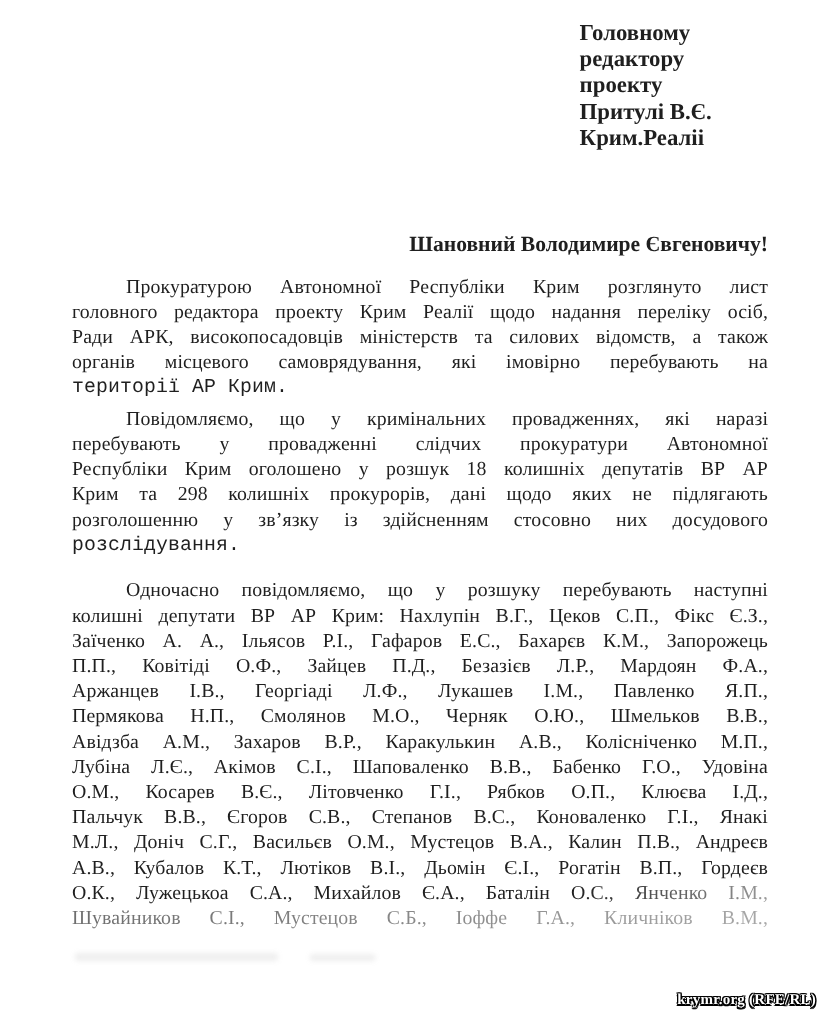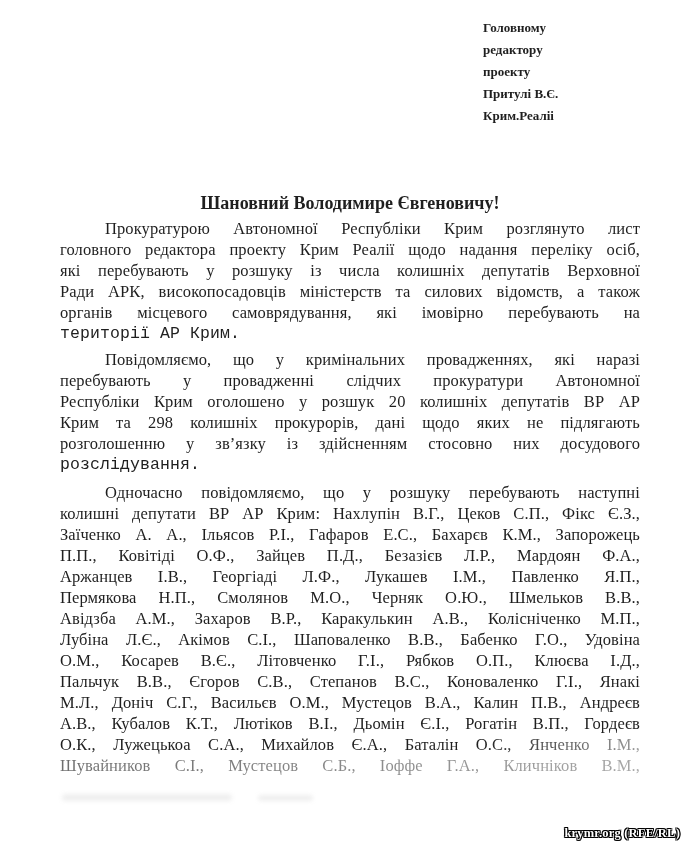--- a/index.html
+++ b/index.html
@@ -15,46 +15,46 @@
     overflow: hidden;
     font-family: "Liberation Serif", "DejaVu Serif", serif;
     color: #1f1f1f;
   }
   .recipient-block {
     position: absolute;
     left: 483px;
     top: 17px;
     width: 190px;
     font-weight: bold;
-    font-size: 13px;
+    font-size: 19px;
     line-height: 22px;
   }
   .recipient-line {
     display: block;
     height: 22px;
     overflow: hidden;
   }
   .content {
     position: absolute;
     left: 60px;
     top: 193px;
     width: 580px;
   }
   .salutation {
-    text-align: center;
+    text-align: right;
     font-weight: bold;
     font-size: 18px;
     line-height: 21px;
     height: 21px;
     overflow: hidden;
   }
   .para { margin: 0; padding: 0; }
-  .para-1 { margin-top: 4px; }
+  .para-1 { margin-top: 14px; }
   .para-2 { margin-top: 5px; }
-  .para-3 { margin-top: 7px; }
+  .para-3 { margin-top: 17px; }
   .ln {
     display: block;
     font-size: 16.5px;
     height: 21px;
     line-height: 21px;
     overflow: hidden;
     text-align: justify;
     text-align-last: justify;
     letter-spacing: 0.1px;
   }
@@ -107,30 +107,29 @@
     <span class="recipient-line">Крим.Реаліі</span>
   </div>
 
   <div class="content">
 
     <div class="salutation">Шановний Володимире Євгеновичу!</div>
 
     <div class="para para-1">
       <span class="ln first">Прокуратурою Автономної Республіки Крим розглянуто лист</span>
       <span class="ln">головного редактора проекту Крим Реалії щодо надання переліку осіб,</span>
-      <span class="ln">які перебувають у розшуку із числа колишніх депутатів Верховної</span>
       <span class="ln">Ради АРК, високопосадовців міністерств та силових відомств, а також</span>
       <span class="ln">органів місцевого самоврядування, які імовірно перебувають на</span>
       <span class="ln last">території АР Крим.</span>
     </div>
 
     <div class="para para-2">
       <span class="ln first">Повідомляємо, що у кримінальних провадженнях, які наразі</span>
       <span class="ln">перебувають у провадженні слідчих прокуратури Автономної</span>
-      <span class="ln">Республіки Крим оголошено у розшук 20 колишніх депутатів ВР АР</span>
+      <span class="ln">Республіки Крим оголошено у розшук 18 колишніх депутатів ВР АР</span>
       <span class="ln">Крим та 298 колишніх прокурорів, дані щодо яких не підлягають</span>
       <span class="ln">розголошенню у зв’язку із здійсненням стосовно них досудового</span>
       <span class="ln last">розслідування.</span>
     </div>
 
     <div class="para para-3">
       <span class="ln first">Одночасно повідомляємо, що у розшуку перебувають наступні</span>
       <span class="ln">колишні депутати ВР АР Крим: Нахлупін В.Г., Цеков С.П., Фікс Є.З.,</span>
       <span class="ln">Заїченко А. А., Ільясов Р.І., Гафаров Е.С., Бахарєв К.М., Запорожець</span>
       <span class="ln">П.П., Ковітіді О.Ф., Зайцев П.Д., Безазієв Л.Р., Мардоян Ф.А.,</span>

